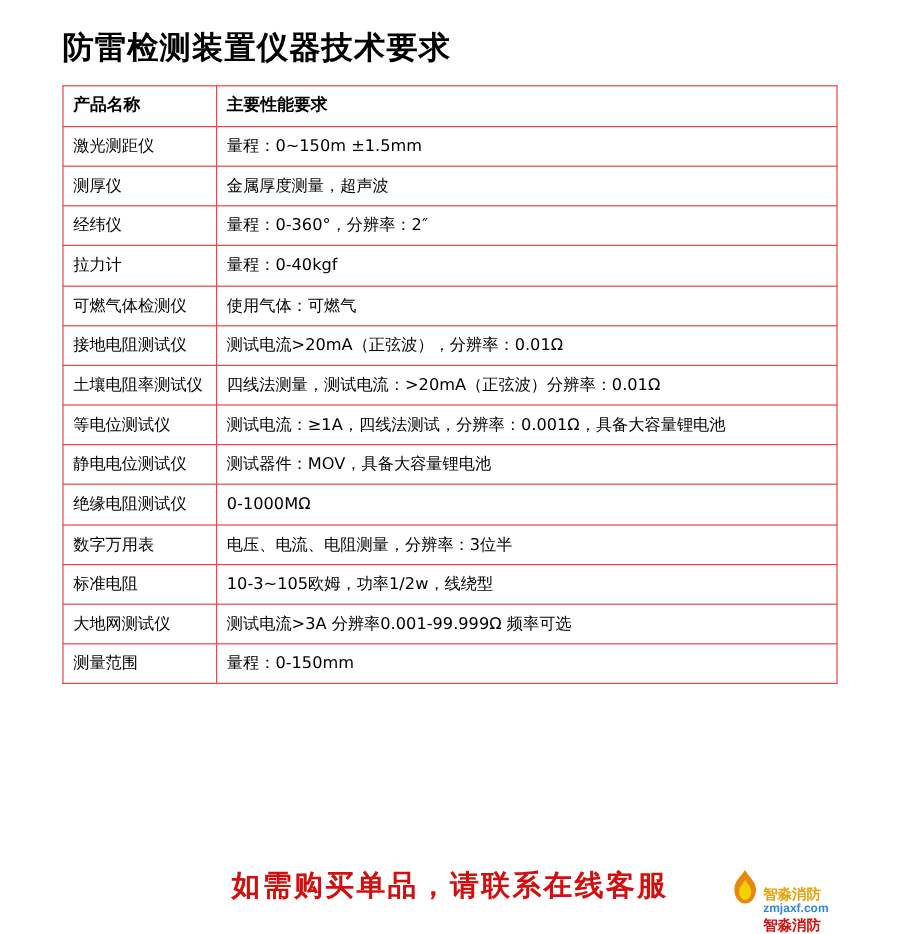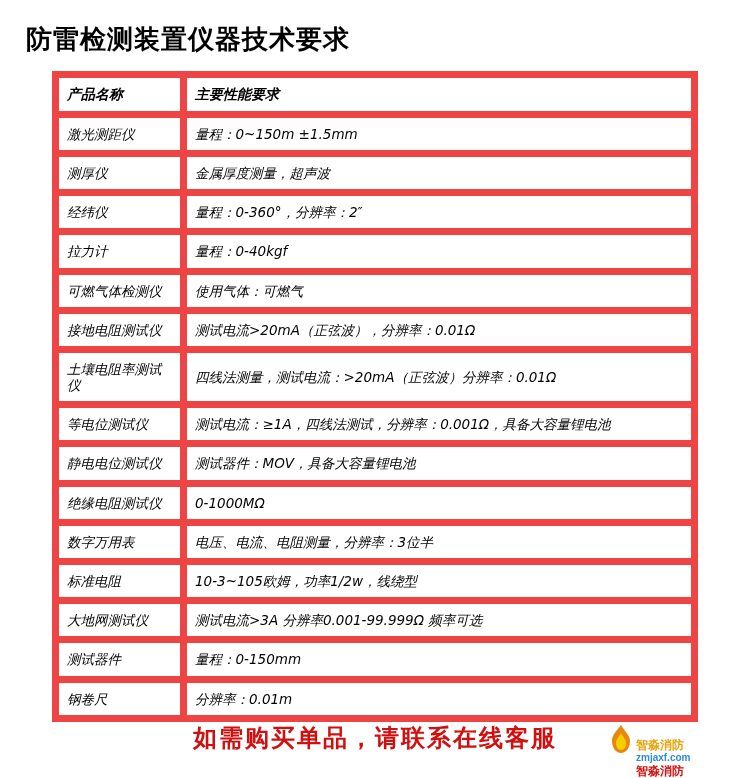--- a/index.html
+++ b/index.html
@@ -19,37 +19,36 @@
     width: 750px;
     height: 778px;
     position: relative;
     box-sizing: border-box;
   }
   .doc-title {
     font-family: "DejaVu Sans", "Liberation Sans", sans-serif;
     font-size: 26px;
     font-weight: bold;
     letter-spacing: 1px;
-    padding: 22px 0 14px 26px;
+    padding: 22px 0 14px 52px;
     color: #000;
   }
   table.spec-table {
     border-collapse: collapse;
     margin-left: 52px;
     width: 646px;
     table-layout: fixed;
   }
   table.spec-table td {
-    border: 7px solid #ef4444;
+    border: 1px solid #ef4444;
     font-size: 13.5px;
     line-height: 1.2;
     padding: 8px 7px 8px 8px;
     vertical-align: middle;
     font-family: "DejaVu Sans", "Liberation Sans", sans-serif;
-    font-style: italic;
   }
   table.spec-table td.col-name {
     width: 128px;
   }
   table.spec-table tr.header td {
     font-weight: bold;
     font-size: 14px;
   }
   .row-h {
     height: 19px;
@@ -182,26 +181,22 @@
       </tr>
       <tr class="row-h">
         <td class="col-name">标准电阻</td>
         <td>10-3~105欧姆，功率1/2w，线绕型</td>
       </tr>
       <tr class="row-h">
         <td class="col-name">大地网测试仪</td>
         <td>测试电流&gt;3A 分辨率0.001-99.999Ω 频率可选</td>
       </tr>
       <tr class="row-h">
-        <td class="col-name">测试器件</td>
+        <td class="col-name">测量范围</td>
         <td>量程：0-150mm</td>
-      </tr>
-      <tr class="row-h">
-        <td class="col-name">钢卷尺</td>
-        <td>分辨率：0.01m</td>
       </tr>
     </tbody>
   </table>
 
   <div class="footer-banner">
     <div class="footer-text">如需购买单品，请联系在线客服</div>
   </div>
 
   <div class="watermark">
     <svg class="wm-flame" viewBox="0 0 26 30">

